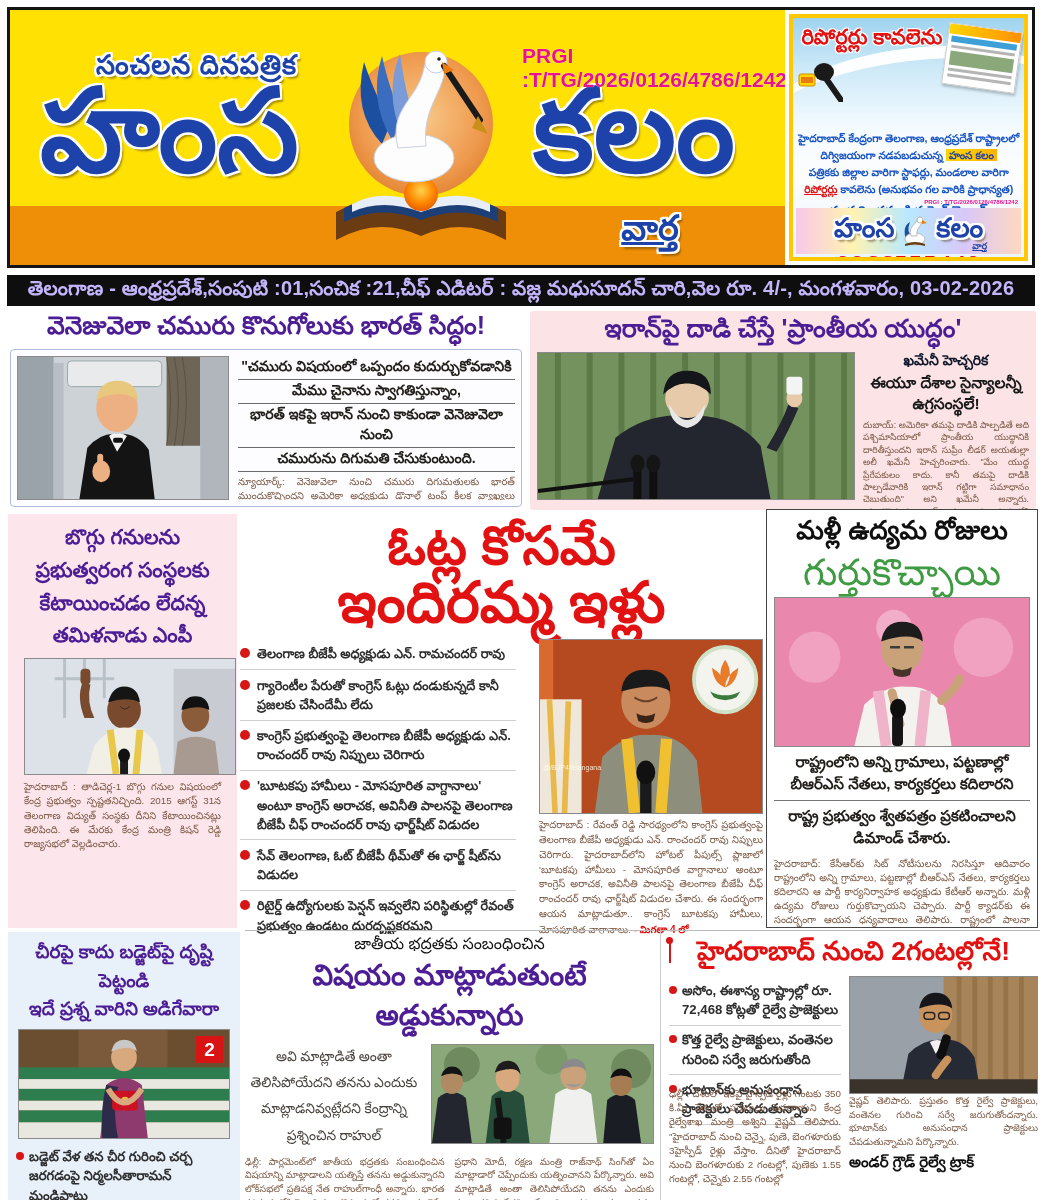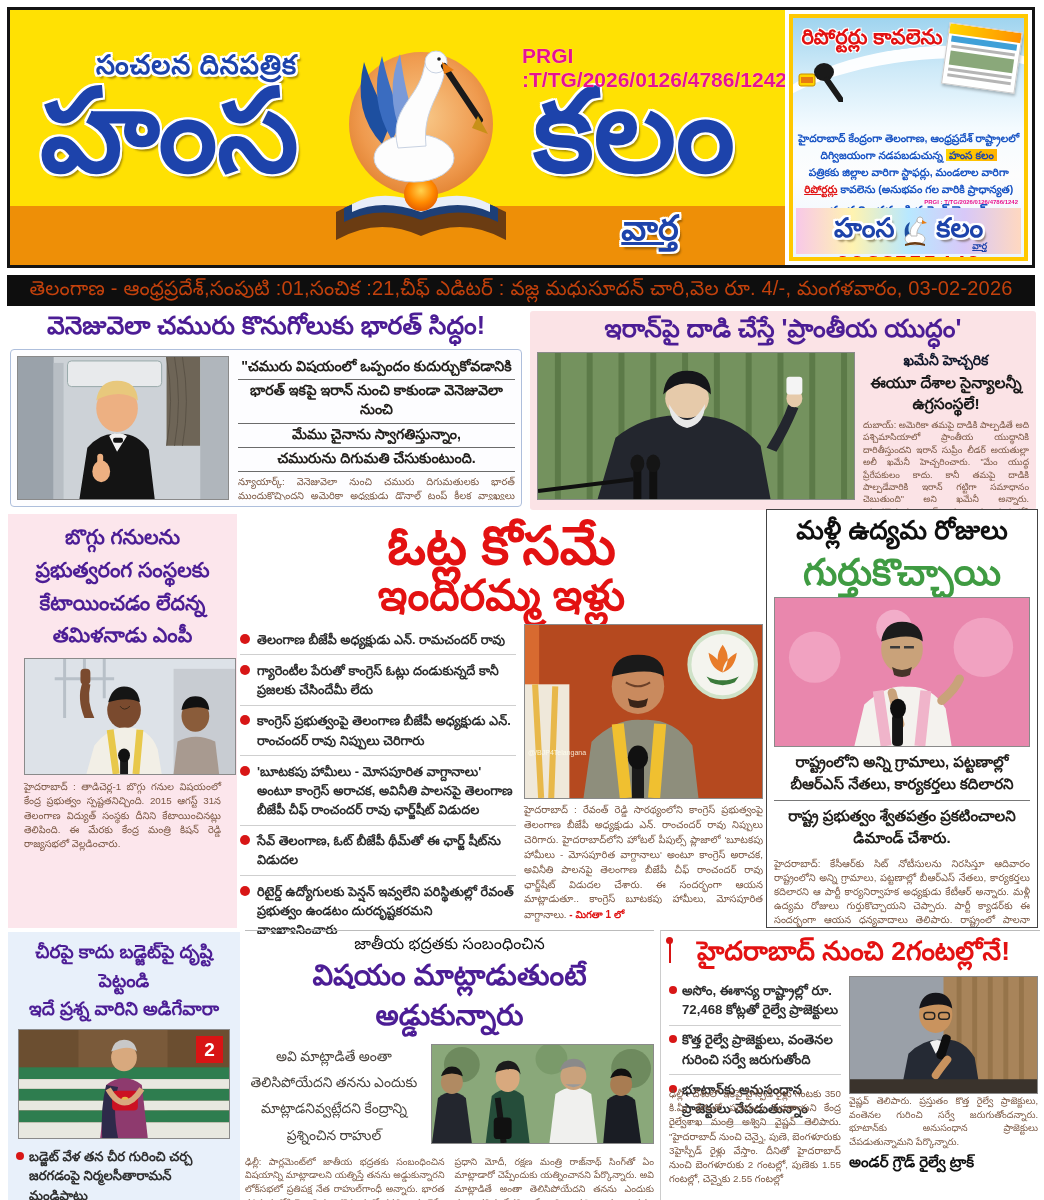--- a/index.html
+++ b/index.html
@@ -42,22 +42,22 @@
   .ad-red{color:#e21212;text-decoration:underline;}
   .ad-contact{font-size:14px;margin-top:2px;color:#1753c4;font-weight:bold;}
   .ad-phone{font-family:"Liberation Serif",serif;font-size:27px;font-weight:bold;color:#e01010;
             line-height:1.08;text-align:center;letter-spacing:1px;}
   .ad-prgi-small{position:absolute;right:6px;bottom:52px;font-size:6px;color:#e8128e;font-weight:bold;}
   .ad-logo-strip{position:absolute;left:3px;right:3px;bottom:3px;height:46px;display:flex;align-items:center;
      justify-content:center;gap:4px;background:linear-gradient(90deg,#f8c8e8,#fff3b0,#b8e8ff,#d8c8f8,#ffd8c0);}
   .ad-logo-strip .t{font-size:27px;}
   .ad-logo-sub{position:absolute;right:34px;bottom:1px;font-size:9px;color:#1d43ab;font-weight:bold;text-decoration:underline;}
   
-  .dateline{position:absolute;left:7px;top:275px;width:1028px;height:31px;background:#0e0e0e;color:#c2410c;
-            font-size:20px;font-weight:normal;display:flex;align-items:center;justify-content:center;letter-spacing:.2px;white-space:nowrap;}
+  .dateline{position:absolute;left:7px;top:275px;width:1028px;height:31px;background:#0e0e0e;color:#c4b5fd;
+            font-size:20px;font-weight:bold;display:flex;align-items:center;justify-content:center;letter-spacing:.2px;white-space:nowrap;}
   
   .headline{font-weight:bold;color:#4c1d95;text-align:center;}
   .body-text{font-size:9.8px;color:#7a5742;text-align:justify;line-height:1.45;}
   .more{color:#e01010;font-weight:bold;font-size:10px;white-space:nowrap;}
   .photo{position:relative;border:1px solid #8a8a8a;overflow:hidden;background:#ccc;flex:none;}
   .photo svg{display:block;width:100%;height:100%;}
   .bullet-row{display:flex;gap:7px;padding:5.5px 0;border-bottom:1px solid #cfcfcf;}
   .bullet-row .dot{flex:none;width:10px;height:10px;border-radius:50%;background:#d81616;margin-top:4px;}
   .bullet-row .bt{font-size:12.8px;font-weight:bold;color:#2e2e2e;line-height:1.5;}
   .mini-bullets .bullet-row{padding:4.5px 0;gap:5px;}
@@ -80,30 +80,30 @@
   .iran-sub1{font-size:14px;font-weight:bold;text-align:center;color:#0f172a;}
   .iran-sub2{font-size:15.5px;font-weight:bold;text-align:center;color:#1a1a1a;margin:2px 0 3px;}
   .iran-side .body-text{font-size:9px;line-height:1.38;}
   
   .art-coal{position:absolute;left:8px;top:514px;width:229px;height:414px;background:#fce6ec;
             padding:7px 16px;overflow:hidden;}
   .art-coal .headline{font-size:20.5px;line-height:1.6;}
   .coal-photo{width:212px;height:117px;margin:6px auto 4px;}
   .art-indiramma{position:absolute;left:240px;top:512px;width:523px;height:416px;overflow:hidden;margin-top:6px;}
   .ind-h1{font-size:53px;line-height:1.04;color:#e31212;font-weight:bold;text-align:center;}
-  .ind-h2{font-size:43px;line-height:1.05;color:#e31212;font-weight:bold;text-align:center;}
-  .ind-flex{display:flex;gap:8px;margin-top:6px;}
+  .ind-h2{font-size:57px;line-height:1.05;color:#e31212;font-weight:bold;text-align:center;}
+  .ind-flex{display:flex;gap:23px;margin-top:6px;}
   .ind-bullets{width:276px;}
   .ind-right{flex:1;}
   .ind-photo{width:100%;height:175px;}
   .ind-caption{font-size:9.9px;color:#7a5742;text-align:justify;line-height:1.5;margin-top:4px;}
   .art-ktr{position:absolute;left:766px;top:509px;width:272px;height:419px;border:1px solid #444;
            background:#fff;padding:5px 7px;overflow:hidden;}
   .art-ktr .h1{font-size:26px;font-weight:bold;text-align:center;color:#101010;}
-  .art-ktr .h2{font-size:37px;font-weight:bold;text-align:center;color:#3f9b42;line-height:1.15;}
+  .art-ktr .h2{font-size:37px;font-weight:normal;text-align:center;color:#3f9b42;line-height:1.15;}
   .ktr-photo{width:100%;height:150px;margin-top:2px;}
   .ktr-sub{font-size:15px;font-weight:bold;color:#23201c;text-align:center;line-height:1.5;
            border-bottom:1px solid #777;padding:4px 0;}
   .ktr-sub.last{border-bottom:none;}
   
   .art-saree{position:absolute;left:8px;top:932px;width:232px;height:268px;background:#e8f0fa;
              padding:6px 8px;overflow:hidden;}
   .art-saree .headline{font-size:18.5px;line-height:1.55;}
   .saree-photo{width:212px;height:110px;margin:5px auto 3px;}
   .page-badge{position:absolute;right:6px;top:6px;width:27px;height:27px;background:#d81414;color:#fff;
@@ -256,22 +256,22 @@
           <path d="M62 144 L70 92 Q84 76 100 78 Q120 76 132 94 L138 144 Z" fill="#141414"></path>
           <path d="M92 80 L100 96 L110 80 Q104 76 100 78 Q96 76 92 80 Z" fill="#f2f2f2"></path>
           <rect x="96" y="82" width="10" height="5" rx="2" fill="#111"></rect>
           <ellipse cx="84" cy="116" rx="9" ry="11" fill="#edb082"></ellipse>
           <rect x="80" y="98" width="6" height="14" rx="3" fill="#edb082"></rect>
         </svg>
       </div>
       <div style="flex:1;overflow:hidden;">
         <div>
             <div class="quote-line">"చమురు విషయంలో ఒప్పందం కుదుర్చుకోవడానికి</div>
+            <div class="quote-line">మేము చైనాను స్వాగతిస్తున్నాం,</div>
             <div class="quote-line">భారత్ ఇకపై ఇరాన్ నుంచి కాకుండా వెనెజువెలా నుంచి</div>
-            <div class="quote-line">మేము చైనాను స్వాగతిస్తున్నాం,</div>
             <div class="quote-line">చమురును దిగుమతి చేసుకుంటుంది.</div>
           </div>
         <div class="body-text" style="margin-top:3px;">
           <span>న్యూయార్క్: వెనెజువెలా నుంచి చమురు దిగుమతులకు భారత్ ముందుకొచ్చిందని అమెరికా అధ్యక్షుడు డొనాల్డ్ ట్రంప్ కీలక వ్యాఖ్యలు చేశారు. ఎయిర్‌ఫోర్స్ వన్‌లో విలేకరులతో మాట్లాడుతూ ఆయన ఈ వ్యాఖ్యలు చేశారు. వెనెజువెలాకు చైనా ఇచ్చిన అప్పును తిరిగి చమురు రూపంలో పొందనుందా.. అని విలేకరులు అడిగిన ప్రశ్నకు సమాధానమిస్తూ "చమురు విషయంలో ఒప్పందం కుదుర్చుకోవడానికి</span>
           
         </div>
       </div>
     </div>
   </div>
 
@@ -382,21 +382,21 @@
             <path d="M102 74 Q112 80 122 74 L120 82 Q112 86 104 82 Z" fill="#3a2418"></path>
             <path d="M58 175 L66 118 Q90 94 116 96 Q148 94 166 122 L172 175 Z" fill="#8e8e7c"></path>
             <path d="M92 100 L100 175 M134 100 L128 175" stroke="#f0c030" stroke-width="12"></path>
             <rect x="106" y="140" width="12" height="35" fill="#1a1a1a"></rect>
             <ellipse cx="112" cy="134" rx="10" ry="12" fill="#111"></ellipse>
           </svg>
           <span class="photo-credit">@/BJP4Telangana</span>
         </div>
         <div class="ind-caption">
           <span>హైదరాబాద్ : రేవంత్ రెడ్డి సారథ్యంలోని కాంగ్రెస్ ప్రభుత్వంపై తెలంగాణ బీజేపీ అధ్యక్షుడు ఎన్. రాంచందర్ రావు నిప్పులు చెరిగారు. హైదరాబాద్‌లోని హోటల్ పీపుల్స్ ప్లాజాలో 'బూటకపు హామీలు - మోసపూరిత వాగ్దానాలు' అంటూ కాంగ్రెస్ అరాచక, అవినీతి పాలనపై తెలంగాణ బీజేపీ చీఫ్ రాంచందర్ రావు ఛార్జ్‌షీట్ విడుదల చేశారు. ఈ సందర్భంగా ఆయన మాట్లాడుతూ.. కాంగ్రెస్ బూటకపు హామీలు, మోసపూరిత వాగ్దానాలు.</span>
-          <span class="more">- మిగతా 1 లో</span>
+          <span class="more">- మిగతా 4 లో</span>
         </div>
       </div>
     </div>
   </div>
 
   <div class="art-ktr">
     <div class="h1">మళ్లీ ఉద్యమ రోజులు</div>
     <div class="h2">గుర్తుకొచ్చాయి</div>
     <div class="photo ktr-photo">
       <svg viewBox="0 0 256 150" preserveAspectRatio="none">

